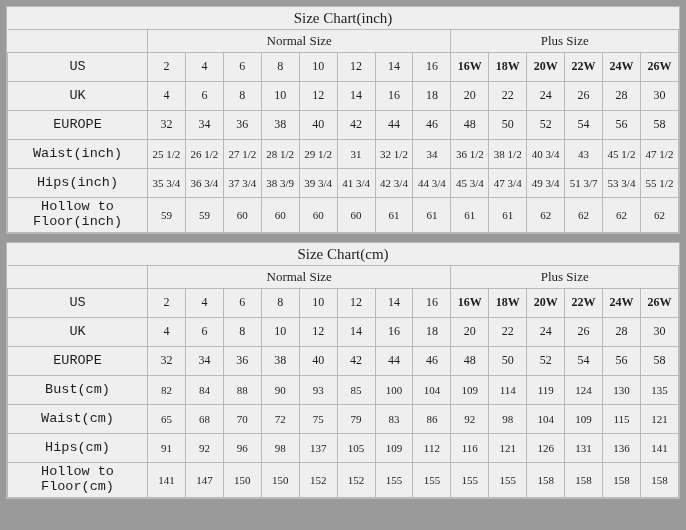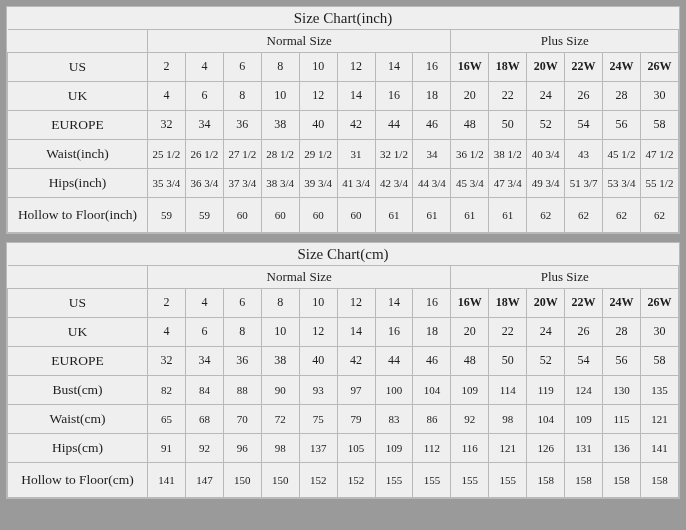--- a/index.html
+++ b/index.html
@@ -49,20 +49,21 @@
   }
   .group-row td {
     font-size: 13px;
     height: 22px;
   }
   .blank-cell {
     border-left: none;
   }
   .rowlabel {
     font-size: 13.5px;
+    font-family: Liberation Mono, monospace;
   }
   .datacell {
     font-size: 11px;
   }
   .r-us .datacell, .r-uk .datacell, .r-eu .datacell {
     font-size: 12px;
   }
   .plus-head {
     font-weight: bold;
   }
@@ -164,21 +165,21 @@
           <td class="datacell">43</td>
           <td class="datacell">45 1/2</td>
           <td class="datacell">47 1/2</td>
         </tr>
 
         <tr class="body-row">
           <td class="rowlabel">Hips(inch)</td>
           <td class="datacell">35 3/4</td>
           <td class="datacell">36 3/4</td>
           <td class="datacell">37 3/4</td>
-          <td class="datacell">38 3/4</td>
+          <td class="datacell">38 3/9</td>
           <td class="datacell">39 3/4</td>
           <td class="datacell">41 3/4</td>
           <td class="datacell">42 3/4</td>
           <td class="datacell">44 3/4</td>
           <td class="datacell">45 3/4</td>
           <td class="datacell">47 3/4</td>
           <td class="datacell">49 3/4</td>
           <td class="datacell">51 3/7</td>
           <td class="datacell">53 3/4</td>
           <td class="datacell">55 1/2</td>
@@ -275,21 +276,21 @@
           <td class="datacell">58</td>
         </tr>
 
         <tr class="body-row">
           <td class="rowlabel">Bust(cm)</td>
           <td class="datacell">82</td>
           <td class="datacell">84</td>
           <td class="datacell">88</td>
           <td class="datacell">90</td>
           <td class="datacell">93</td>
-          <td class="datacell">97</td>
+          <td class="datacell">85</td>
           <td class="datacell">100</td>
           <td class="datacell">104</td>
           <td class="datacell">109</td>
           <td class="datacell">114</td>
           <td class="datacell">119</td>
           <td class="datacell">124</td>
           <td class="datacell">130</td>
           <td class="datacell">135</td>
         </tr>
 

